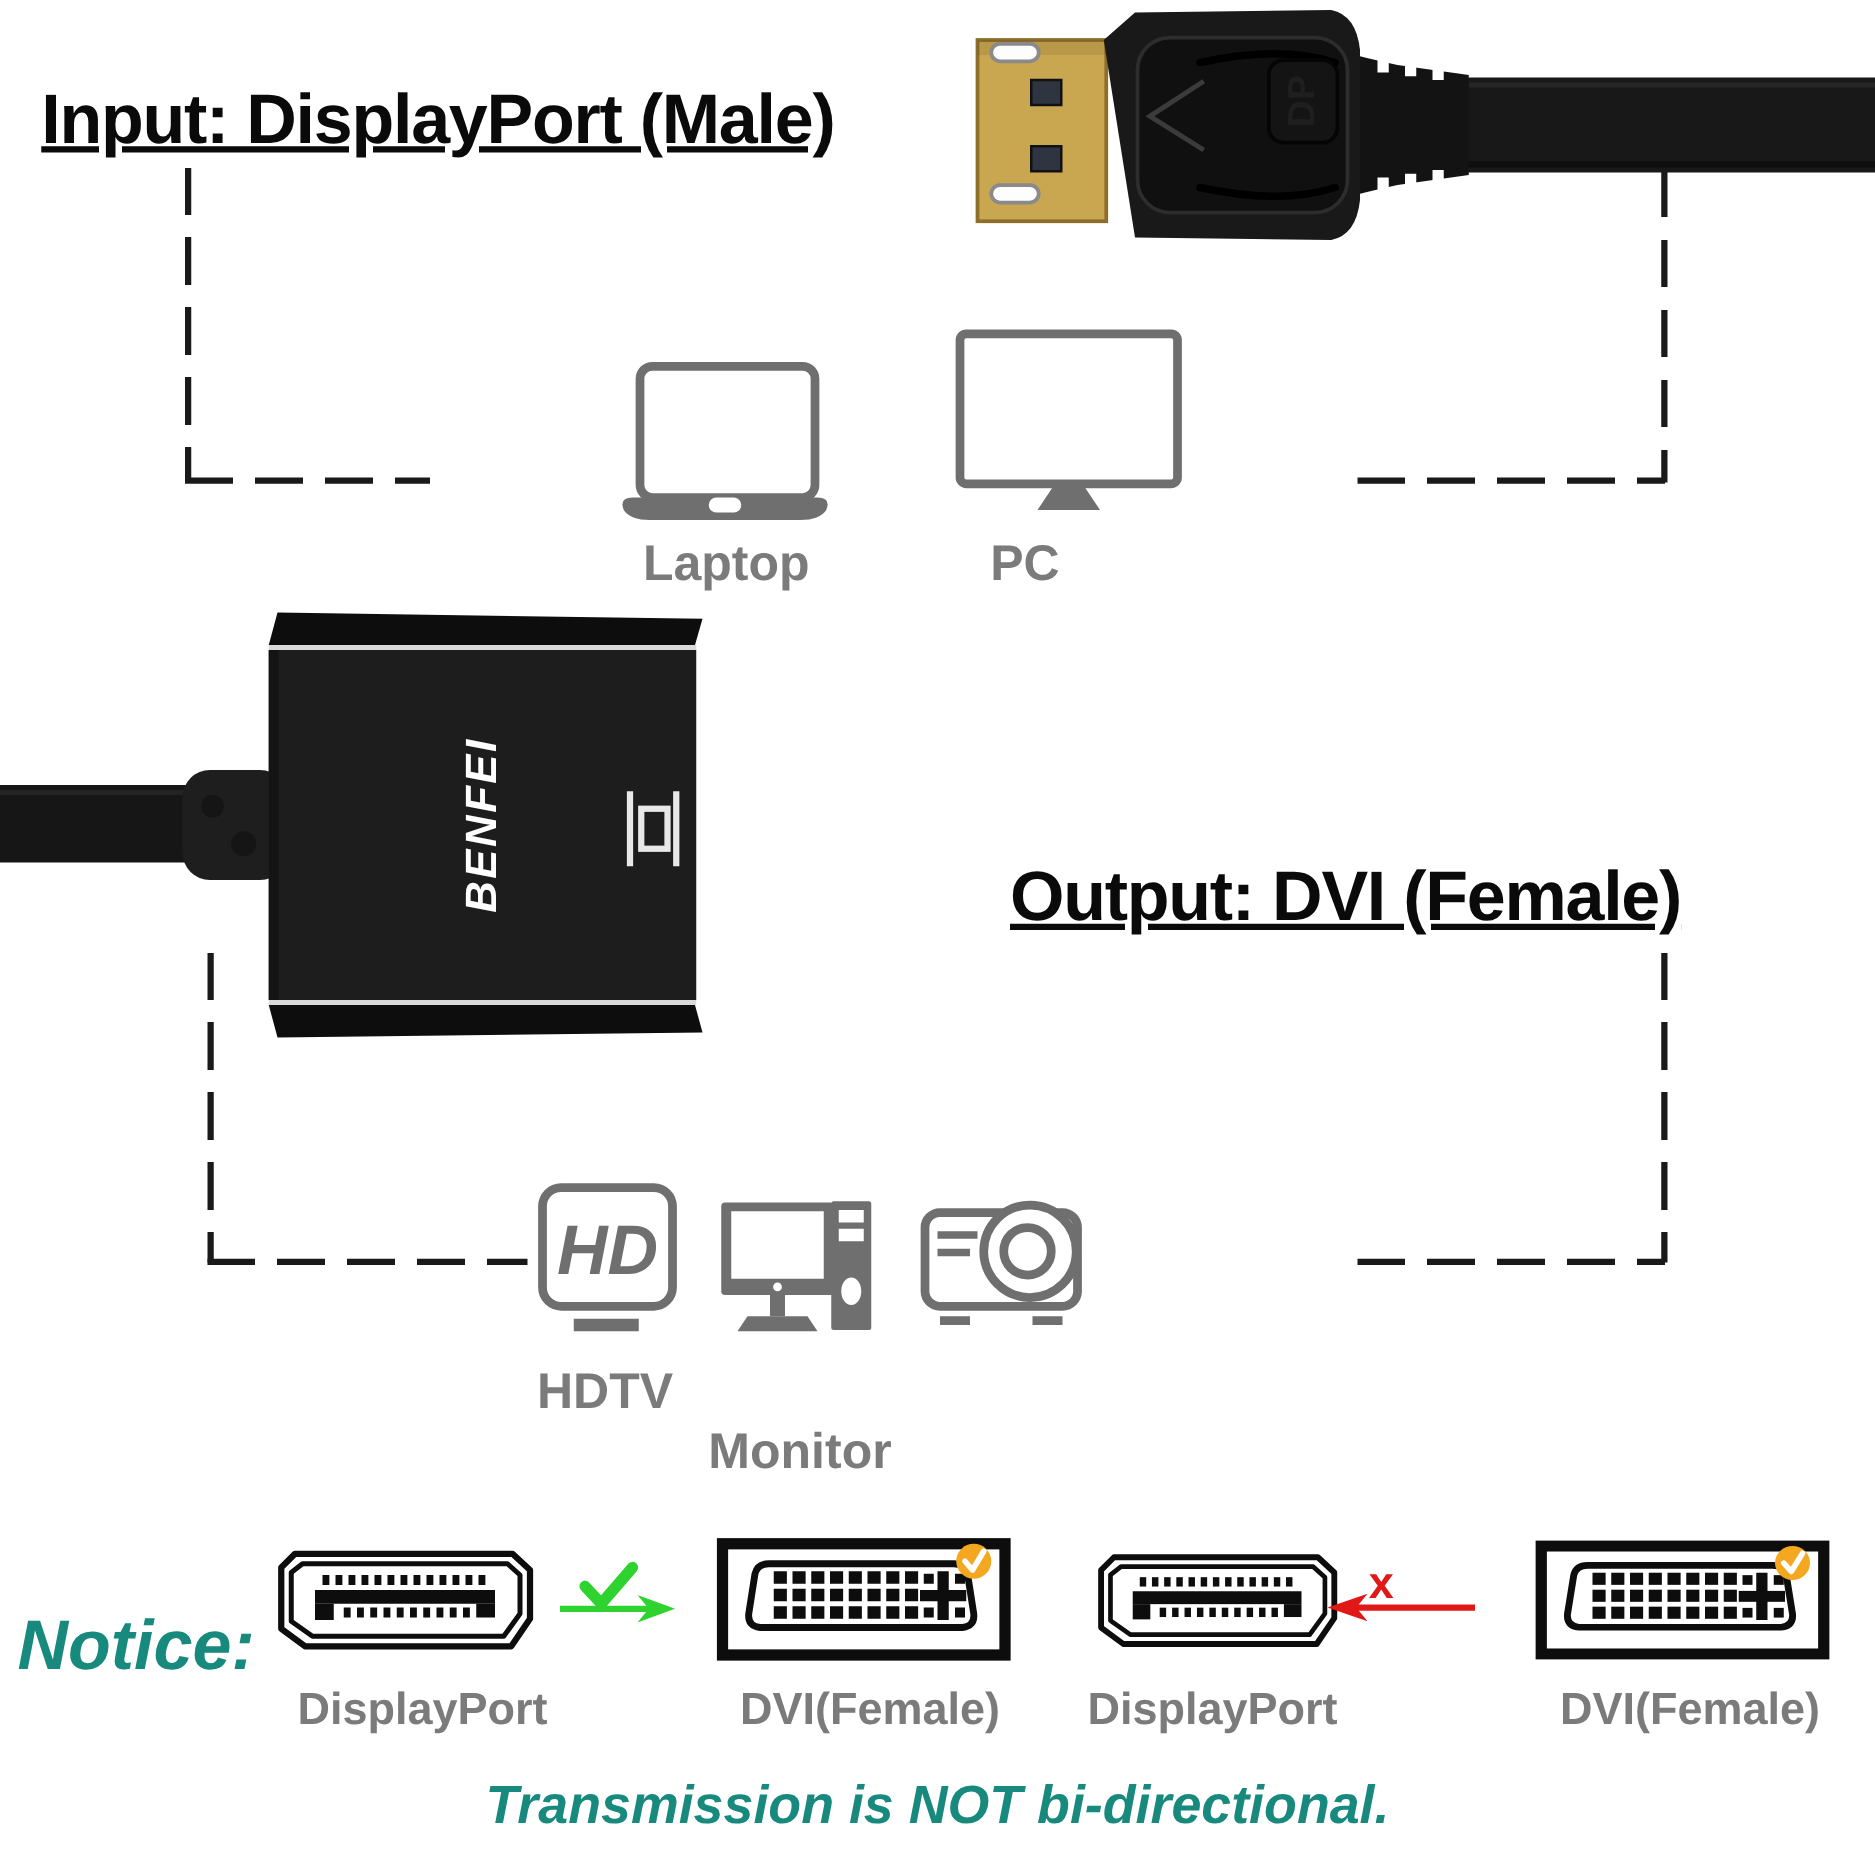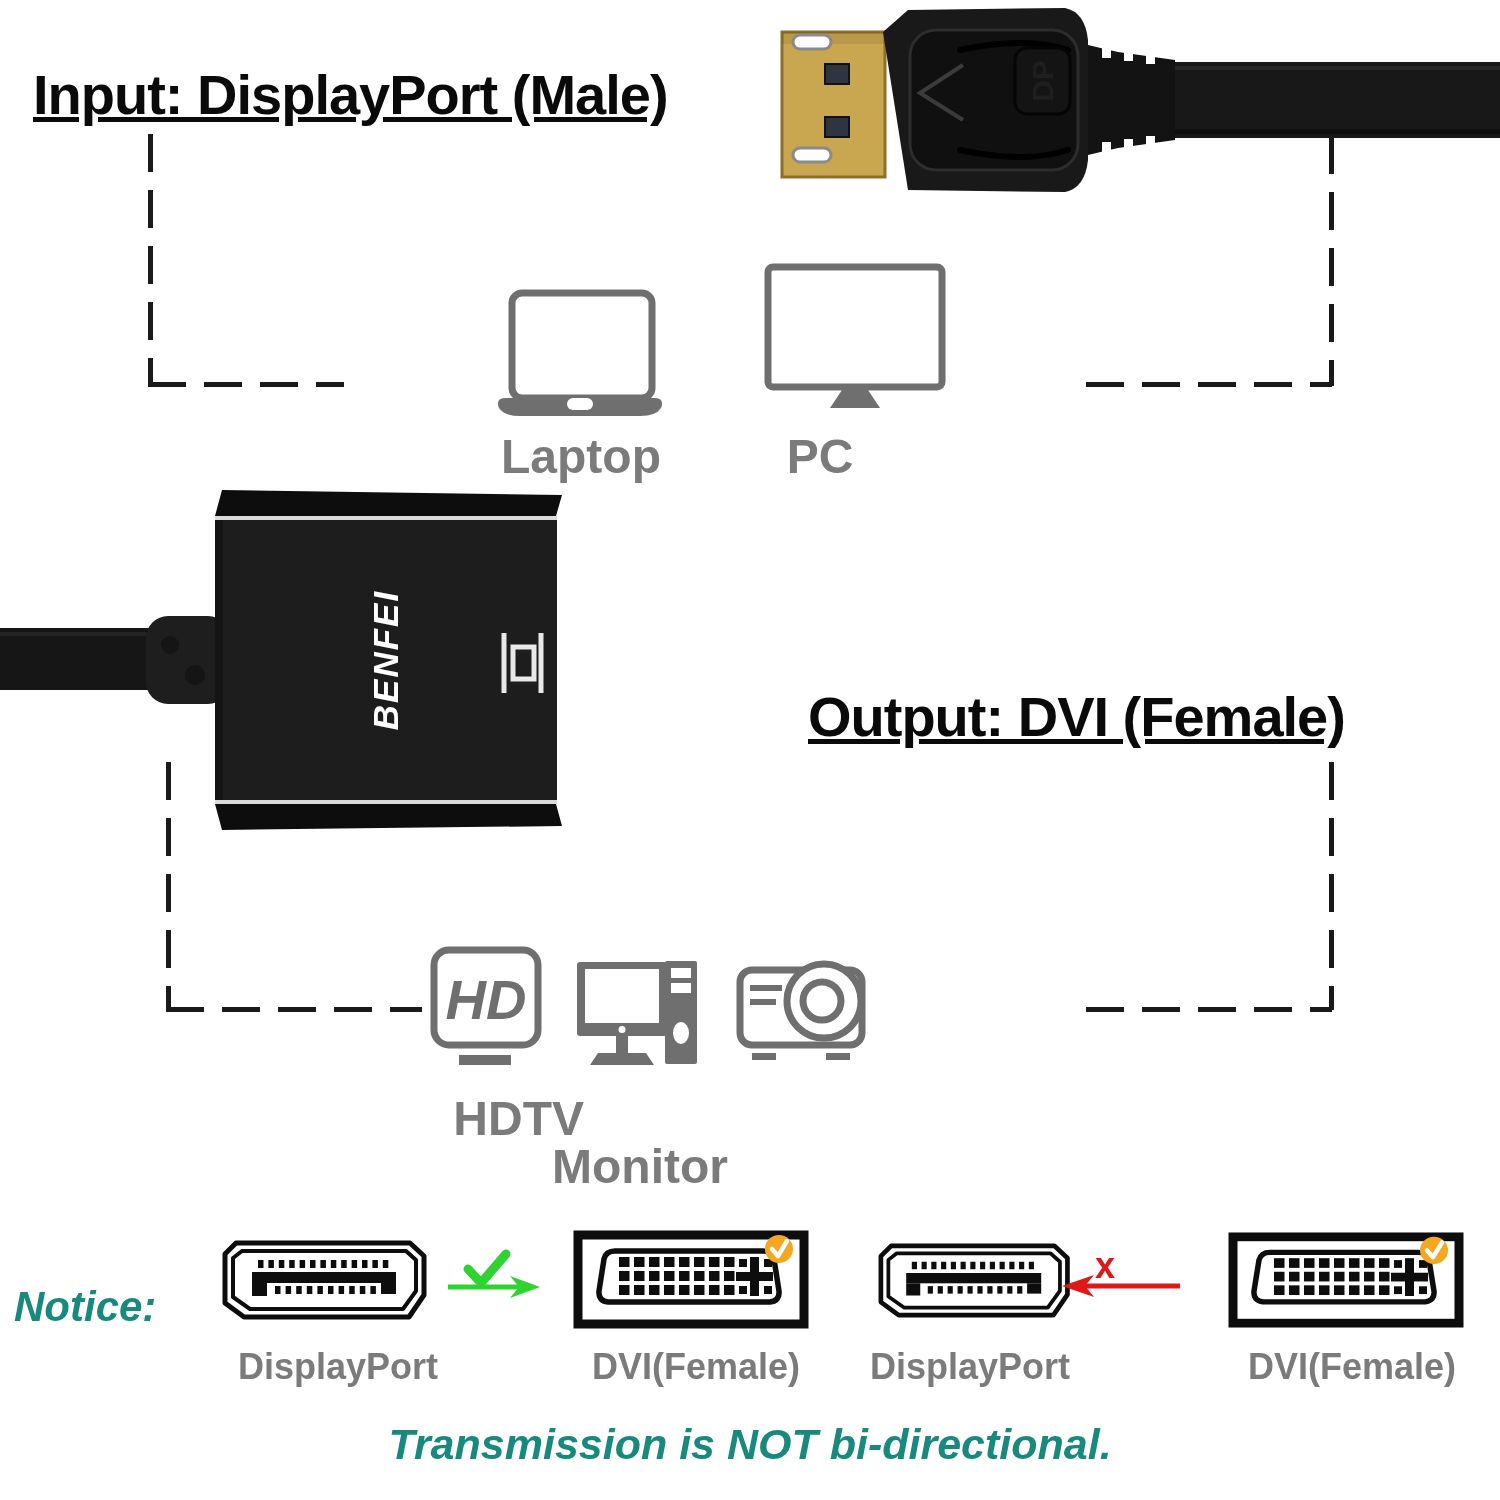--- a/index.html
+++ b/index.html
@@ -5,21 +5,21 @@
   html,body{margin:0;padding:0;background:#ffffff;}
   #stage{
     position:relative;width:1500px;height:1500px;background:#ffffff;overflow:hidden;
     font-family:"Liberation Sans", sans-serif;
   }
   .abs{position:absolute;}
   .title{
     font-size:56px;font-weight:bold;color:#0a0a0a;letter-spacing:-1px;white-space:nowrap;text-decoration:underline;
   }
   .dev-label{
-    width:200px;text-align:center;font-size:48px;font-weight:bold;color:#7b7b7b;white-space:nowrap;
+    width:200px;text-align:center;font-size:40px;font-weight:bold;color:#7b7b7b;white-space:nowrap;
   }
   .port-label{
     width:220px;text-align:right;font-size:36px;font-weight:bold;color:#7b7b7b;white-space:nowrap;
   }
   .teal-italic{
     color:#17897d;font-weight:bold;font-style:italic;white-space:nowrap;
   }
   .dash-v{width:5px;background:repeating-linear-gradient(to bottom,#1a1a1a 0 38px,transparent 38px 56px);}
   .dash-h{height:5px;background:repeating-linear-gradient(to right,#1a1a1a 0 38px,transparent 38px 56px);}
   svg{display:block;}
@@ -109,21 +109,21 @@
   <div class="abs dash-v" style="left:166px;top:762px;height:248px;"></div>
   <div class="abs dash-h" style="left:166px;top:1007px;width:256px;"></div>
   <div class="abs dash-h" style="left:1086px;top:1007px;width:246px;"></div>
   <div class="abs dash-v" style="left:1329px;top:762px;height:248px;"></div>
 
   <svg class="abs" style="left:428px;top:944px;" width="120" height="128" viewBox="0 0 120 128">
     <rect x="6" y="6" width="104" height="95" rx="15" fill="#ffffff" stroke="#6f6f6f" stroke-width="7"></rect>
     <text x="58" y="75" text-anchor="middle" font-size="56" font-weight="bold" font-style="italic" fill="#6f6f6f">HD</text>
     <rect x="31" y="111" width="52" height="10" fill="#6f6f6f"></rect>
   </svg>
-  <div class="abs dev-label" style="left:384px;top:1091px;text-align:right;">HDTV</div>
+  <div class="abs dev-label" style="left:384px;top:1091px;">HDTV</div>
 
   <svg class="abs" style="left:572px;top:956px;" width="130" height="114" viewBox="0 0 130 114">
     <rect x="5" y="6" width="90" height="74" rx="3" fill="#6f6f6f"></rect>
     <rect x="13" y="13" width="74" height="54" fill="#ffffff"></rect>
     <circle cx="50" cy="73.5" r="3.5" fill="#ffffff"></circle>
     <rect x="44" y="80" width="12" height="17" fill="#6f6f6f"></rect>
     <polygon points="26,97 74,97 82,109 18,109" fill="#6f6f6f"></polygon>
     <rect x="93" y="5" width="32" height="103" rx="2" fill="#6f6f6f"></rect>
     <rect x="99" y="12" width="20" height="10" fill="#ffffff"></rect>
     <rect x="99" y="27" width="20" height="10" fill="#ffffff"></rect>
@@ -134,21 +134,21 @@
   <svg class="abs" style="left:732px;top:956px;" width="136" height="112" viewBox="0 0 136 112">
     <rect x="8" y="14" width="122" height="75" rx="12" fill="#ffffff" stroke="#6f6f6f" stroke-width="7"></rect>
     <circle cx="92" cy="45" r="37" fill="#ffffff" stroke="#6f6f6f" stroke-width="7"></circle>
     <circle cx="90" cy="45" r="19" fill="#ffffff" stroke="#6f6f6f" stroke-width="7"></circle>
     <rect x="18" y="29" width="32" height="6" fill="#6f6f6f"></rect>
     <rect x="18" y="43" width="26" height="6" fill="#6f6f6f"></rect>
     <rect x="20" y="97" width="24" height="7" fill="#6f6f6f"></rect>
     <rect x="94" y="97" width="24" height="7" fill="#6f6f6f"></rect>
   </svg>
 
-  <div class="abs teal-italic" style="left:14px;top:1283px;font-size:42px;">Notice:</div>
+  <div class="abs teal-italic" style="left:14px;top:1283px;font-size:56px;">Notice:</div>
 
   <svg class="abs" style="left:222px;top:1240px;" width="210" height="80" viewBox="0 0 210 80">
     <path d="M14,3 L188,3 L202,16 L202,55 L187,77 L22,77 L3,63 L3,14 Z" fill="#ffffff" stroke="#0d0d0d" stroke-width="5" stroke-linejoin="round"></path>
     <path d="M20,11 L184,11 L194,20 L194,51 L181,69 L28,69 L11,57 L11,18 Z" fill="none" stroke="#0d0d0d" stroke-width="4" stroke-linejoin="round"></path>
     <g fill="#0d0d0d">
       <rect x="36" y="20" width="5.5" height="8"></rect>
         <rect x="46.4" y="20" width="5.5" height="8"></rect>
         <rect x="56.8" y="20" width="5.5" height="8"></rect>
         <rect x="67.2" y="20" width="5.5" height="8"></rect>
         <rect x="77.6" y="20" width="5.5" height="8"></rect>

